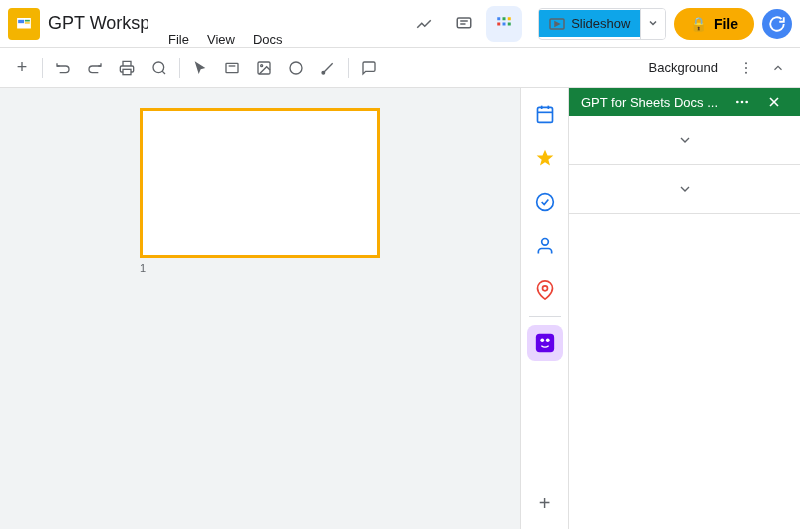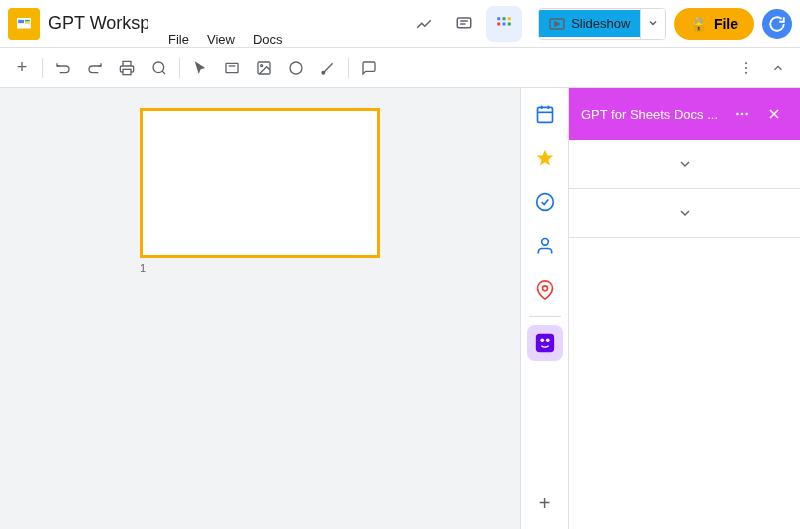--- a/index.html
+++ b/index.html
@@ -230,27 +230,27 @@
 
     
     .right-panel {
       width: 232px;
       background: #fff;
       border-left: 1px solid #e0e0e0;
       display: flex;
       flex-direction: column;
     }
     .right-panel-header {
-      background: #d946ef;
+      background: #15803d;
       color: #fff;
       display: flex;
       align-items: center;
       justify-content: space-between;
       padding: 8px 12px;
-      height: 52px;
+      height: 28px;
     }
     .right-panel-title {
       font-size: 13px;
       font-weight: 500;
       white-space: nowrap;
       overflow: hidden;
       text-overflow: ellipsis;
       max-width: 150px;
     }
     .right-panel-icons {
@@ -435,20 +435,23 @@
   <div class="tb-divider"></div>
 
   <button class="tb-btn">
     <svg width="16" height="16" viewBox="0 0 24 24" fill="none" stroke="#5f6368" stroke-width="2">
       <path d="M21 15a2 2 0 0 1-2 2H7l-4 4V5a2 2 0 0 1 2-2h14a2 2 0 0 1 2 2z"></path>
     </svg>
   </button>
 
   <div style="flex:1;"></div>
 
+  <button class="background-btn">
+    <span>Background</span>
+  </button>
 
   <button class="more-btn">
     <svg width="16" height="16" viewBox="0 0 24 24" fill="#5f6368">
       <circle cx="12" cy="5" r="1.5"></circle>
       <circle cx="12" cy="12" r="1.5"></circle>
       <circle cx="12" cy="19" r="1.5"></circle>
     </svg>
   </button>
 
   <button class="tb-btn">

